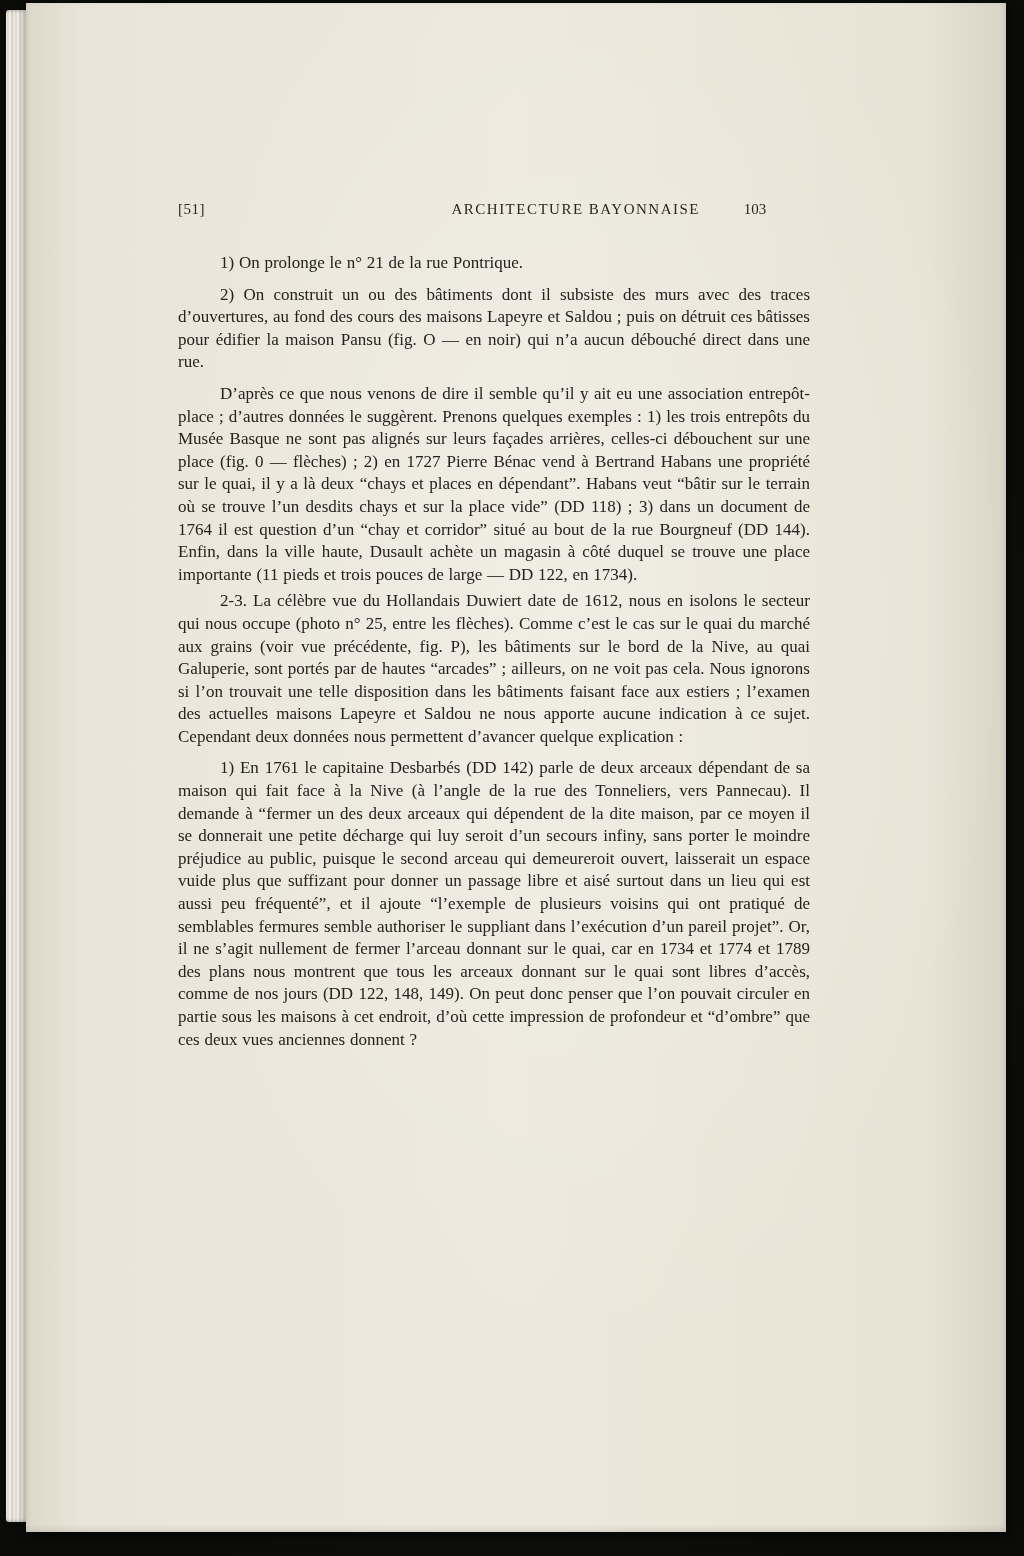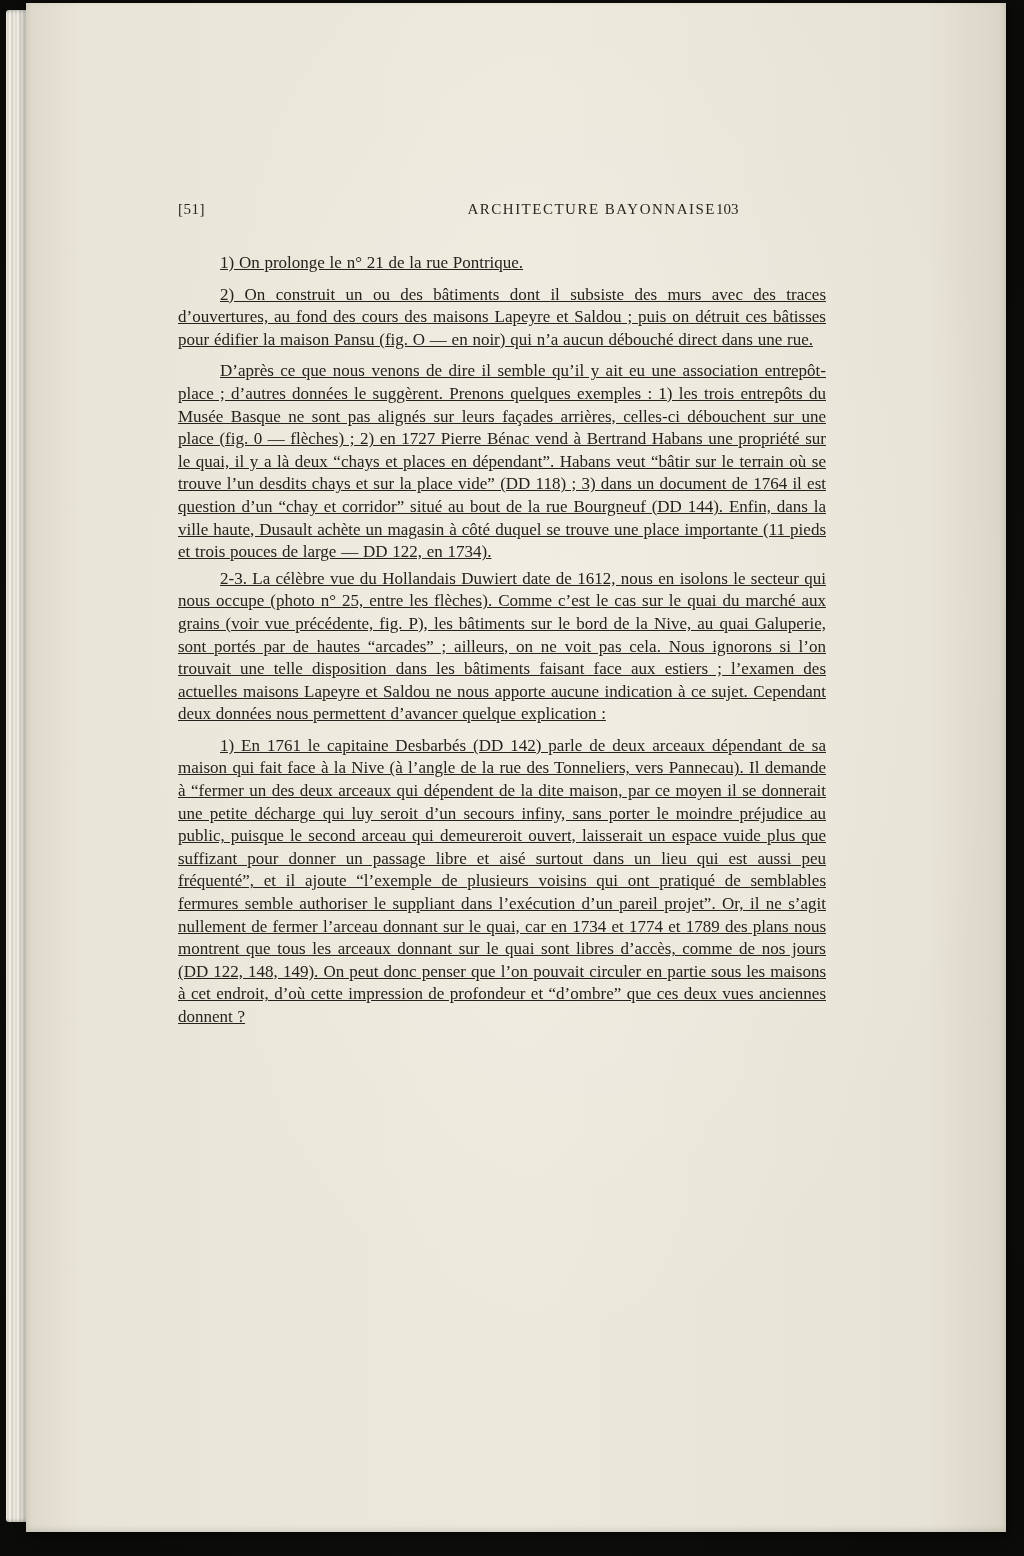--- a/index.html
+++ b/index.html
@@ -41,21 +41,21 @@
     right: 18px;
     bottom: 24px;
     background:
       radial-gradient(ellipse at 55% 40%, rgba(255,255,255,.25) 0%, rgba(255,255,255,0) 60%),
       linear-gradient(90deg, #ddd8ca 0%, #e9e5d8 6%, #ece8db 50%, #e7e3d5 92%, #d9d4c5 100%);
     box-shadow: 2px 3px 10px rgba(0,0,0,.6), inset 0 -2px 6px rgba(0,0,0,.12);
   }
   .content {
     position: absolute;
     left: 152px;
-    right: 180px;
+    right: 196px;
     top: 198px;
     color: #26221e;
   }
   .running-header {
     display: flex;
     align-items: baseline;
     font-size: 15px;
     margin-bottom: 34px;
     color: #2b2722;
   }
@@ -64,30 +64,29 @@
     letter-spacing: .5px;
   }
   .running-header .title {
     flex: 1;
     text-align: right;
     letter-spacing: 1.5px;
     font-variant: normal;
   }
   .running-header .pageno {
     width: 110px;
-    text-align: left;
+    text-align: center;
   }
   .body-text p {
     margin: 0 0 1px 0;
     font-size: 17px;
     line-height: 22.6px;
     text-align: justify;
     text-indent: 42px;
     word-spacing: .5px;
-    text-decoration: underline;
   }
   .body-text p.gap-small { margin-top: 9px; }
   .body-text p.gap-section { margin-top: 4px; }
 </style>
 </head>
 <body>
 
 <div class="scan-bg">
   <div class="page-edges"></div>
   <div class="page">

